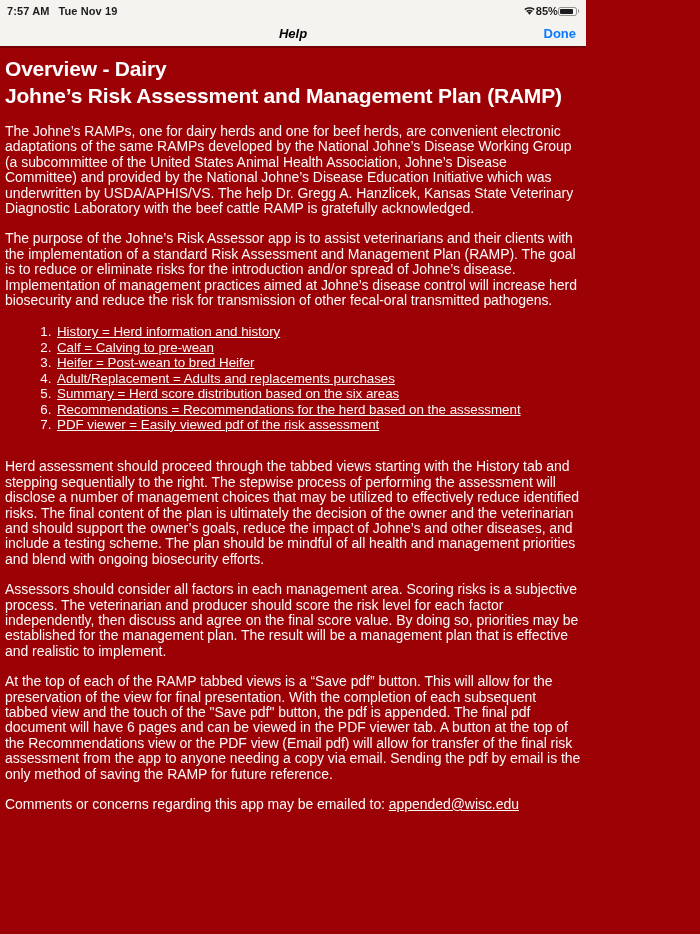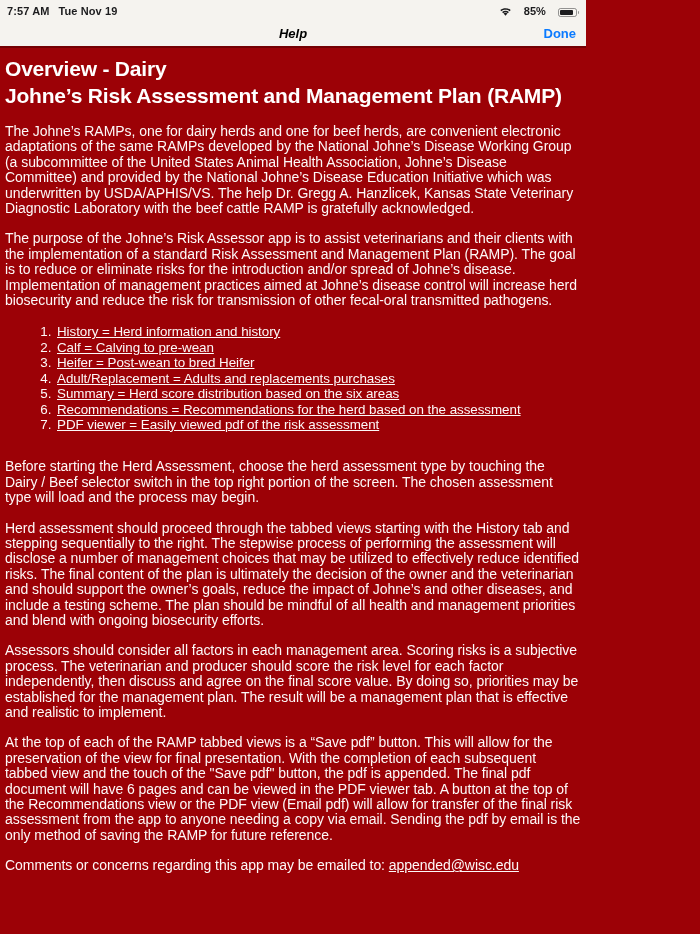--- a/index.html
+++ b/index.html
@@ -12,21 +12,21 @@
   .screen { width: 586px; height: 934px; display: flex; flex-direction: column; }
 
   
   .statusbar {
     height: 20px; background: #F5F3EF;
     display: flex; align-items: center; justify-content: space-between;
     padding: 2px 7px 0 7px; box-sizing: border-box;
     font-size: 11px; font-weight: 600; color: #1c1c1e; letter-spacing: 0.1px;
   }
   .sb-left span { margin-right: 9px; }
-  .sb-right { display: flex; align-items: flex-end; gap: 12px; }
+  .sb-right { display: flex; align-items: center; gap: 0; }
   .wifi { width: 13px; height: 10px; display: inline-block; }
   .battery-wrap { display: inline-flex; align-items: center; }
   .battery {
     width: 19px; height: 9px; border: 1px solid rgba(28,28,30,0.45);
     border-radius: 2.5px; padding: 1px; box-sizing: border-box; display: inline-block;
   }
   .battery .fill { display: block; height: 100%; width: 85%; background: #1c1c1e; border-radius: 1px; }
   .battery-nub {
     width: 1.5px; height: 3.5px; background: rgba(28,28,30,0.45);
     border-radius: 0 1px 1px 0; margin-left: 0.5px; display: inline-block;
@@ -110,21 +110,20 @@
     <ol>
       <li>History = Herd information and history</li>
       <li>Calf = Calving to pre-wean</li>
       <li>Heifer = Post-wean to bred Heifer</li>
       <li>Adult/Replacement = Adults and replacements purchases</li>
       <li>Summary = Herd score distribution based on the six areas</li>
       <li>Recommendations = Recommendations for the herd based on the assessment</li>
       <li>PDF viewer = Easily viewed pdf of the risk assessment</li>
     </ol>
 
-    <p>Before starting the Herd Assessment, choose the herd assessment type by touching the Dairy / Beef selector switch in the top right portion of the screen. The chosen assessment type will load and the process may begin.</p>
     <p>Herd assessment should proceed through the tabbed views starting with the History tab and stepping sequentially to the right. The stepwise process of performing the assessment will disclose a number of management choices that may be utilized to effectively reduce identified risks. The final content of the plan is ultimately the decision of the owner and the veterinarian and should support the owner’s goals, reduce the impact of Johne’s and other diseases, and include a testing scheme. The plan should be mindful of all health and management priorities and blend with ongoing biosecurity efforts.</p>
     <p>Assessors should consider all factors in each management area. Scoring risks is a subjective process. The veterinarian and producer should score the risk level for each factor independently, then discuss and agree on the final score value. By doing so, priorities may be established for the management plan. The result will be a management plan that is effective and realistic to implement.</p>
     <p>At the top of each of the RAMP tabbed views is a “Save pdf” button. This will allow for the preservation of the view for final presentation. With the completion of each subsequent tabbed view and the touch of the "Save pdf" button, the pdf is appended. The final pdf document will have 6 pages and can be viewed in the PDF viewer tab. A button at the top of the Recommendations view or the PDF view (Email pdf) will allow for transfer of the final risk assessment from the app to anyone needing a copy via email. Sending the pdf by email is the only method of saving the RAMP for future reference.</p>
 
     <p>
       <span>Comments or concerns regarding this app may be emailed to: </span><a href="#" class="email-link">appended@wisc.edu</a>
     </p>
   </div>
 
 </div>

